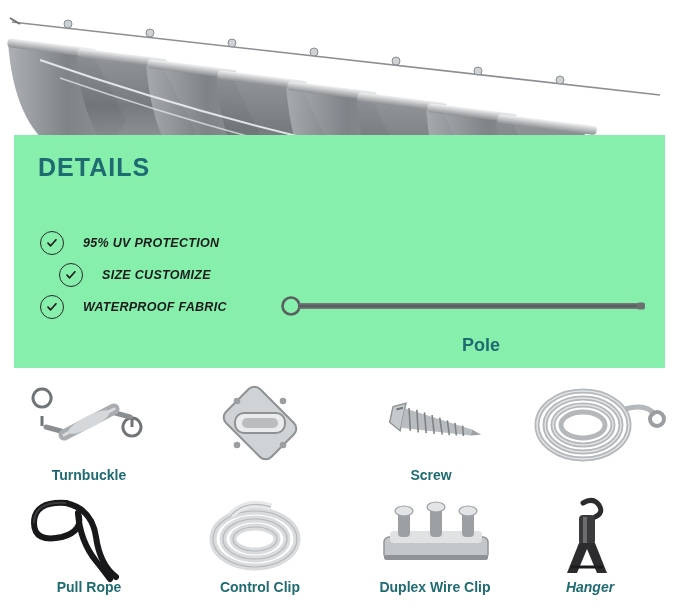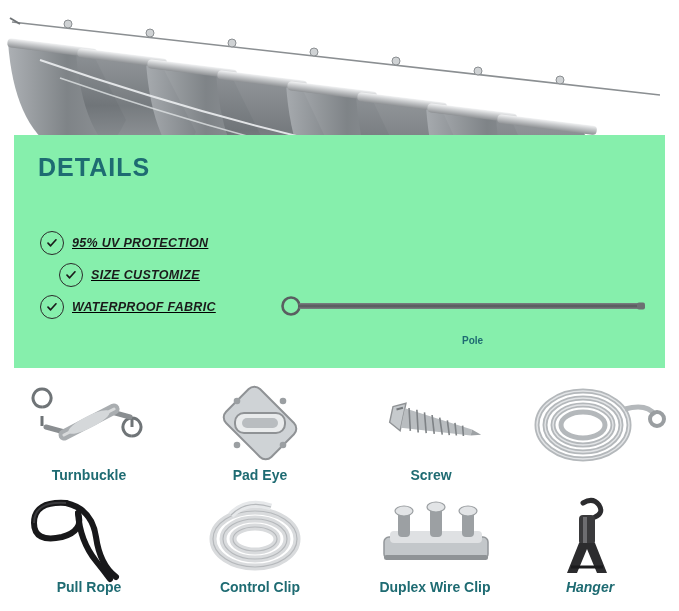--- a/index.html
+++ b/index.html
@@ -22,42 +22,42 @@
     position:absolute;left:14px;top:135px;width:651px;height:233px;
     background:#86efac;
   }
   .details-title{
     position:absolute;left:24px;top:18px;
     font-size:25px;font-weight:bold;letter-spacing:1px;
     color:#1e6b72;
   }
   .feature{
     position:absolute;left:26px;
-    display:flex;align-items:center;gap:8px;text-decoration:underline;
+    display:flex;align-items:center;gap:19px;
   }
   .feature .tick{
     width:22px;height:22px;border-radius:50%;
     border:1.6px solid #2a2a2a;
     display:flex;align-items:center;justify-content:center;
     flex:0 0 auto;
     background:transparent;
   }
   .feature .tick svg{display:block;}
   .feature .flabel{
     font-size:12.5px;font-weight:bold;font-style:italic;
     color:#1b1b1b;letter-spacing:.3px;white-space:nowrap;
   }
   .f1{top:96px;}
   .f2{top:128px;padding-left:19px;}
   .f3{top:160px;}
 
   .pole-wrap{position:absolute;left:265px;top:155px;width:370px;height:70px;}
   .pole-label{
     position:absolute;left:183px;top:45px;
-    font-size:10px;font-weight:bold;color:#1e6b72;
+    font-size:18px;font-weight:bold;color:#1e6b72;
   }
 
   
   .grid{
     position:absolute;left:0;top:375px;width:679px;height:236px;
   }
   .cell{position:absolute;width:170px;height:118px;}
   .cell .art{position:absolute;left:0;top:0;width:170px;height:88px;}
   .cell .cap{
     position:absolute;left:0;top:86px;width:170px;
@@ -212,21 +212,20 @@
       <svg width="170" height="88" viewBox="0 0 170 88">
         <rect x="53" y="18" width="64" height="48" rx="8" fill="#cfd3d6" stroke="#8f9295" stroke-width="2" transform="rotate(45 85 42)"></rect>
         <rect x="60" y="32" width="50" height="20" rx="9" fill="#e9ebec" stroke="#8f9295" stroke-width="2"></rect>
         <rect x="67" y="37" width="36" height="10" rx="5" fill="#b9bdc0"></rect>
         <circle cx="62" cy="20" r="3.3" fill="#9b9fa2"></circle>
         <circle cx="108" cy="20" r="3.3" fill="#9b9fa2"></circle>
         <circle cx="62" cy="64" r="3.3" fill="#9b9fa2"></circle>
         <circle cx="108" cy="64" r="3.3" fill="#9b9fa2"></circle>
       </svg>
     </div>
-    <div class="cap">Pad Eye</div>
   </div>
 
   <div class="cell c2">
     <div class="art">
       <svg width="170" height="88" viewBox="0 0 170 88">
         <g transform="rotate(12 85 44)">
           <path d="M44 34 L56 28 L56 56 L44 50 Z" fill="#c6cacd" stroke="#8f9295" stroke-width="1.4"></path>
           <path d="M48 36 L54 33" stroke="#75797c" stroke-width="2"></path>
           <path d="M56 33 L126 40 L126 46 L56 53 Z" fill="#b9bdc0"></path>
           <g stroke="#7e8285" stroke-width="1.6">

